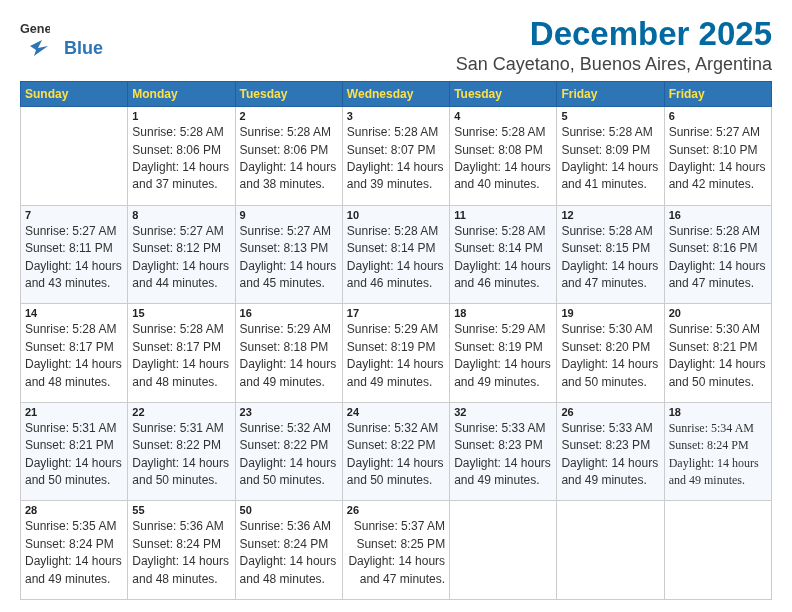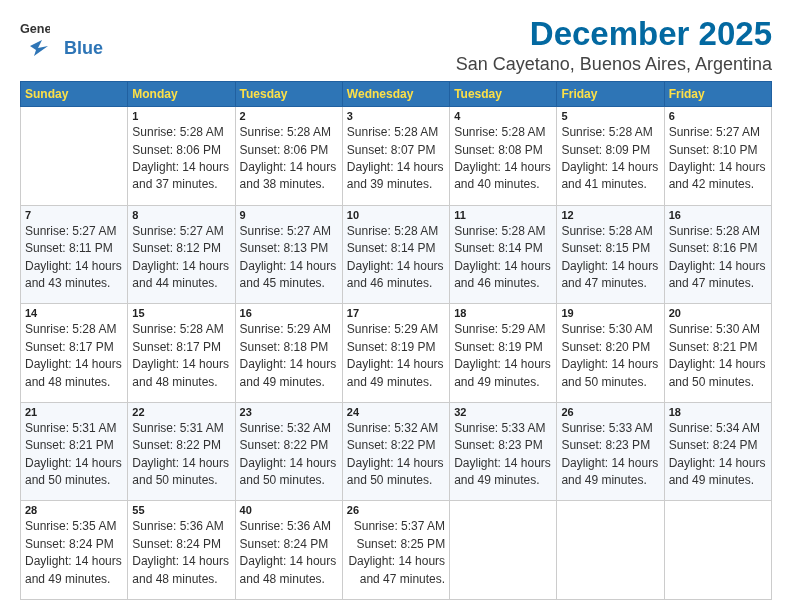--- a/index.html
+++ b/index.html
@@ -313,21 +313,21 @@
           </td>
           <td>
             <div class="day-num">26</div>
             <div class="day-info" style="white-space: pre-line;">Sunrise: 5:33 AM
 Sunset: 8:23 PM
 Daylight: 14 hours
 and 49 minutes.</div>
           </td>
           <td>
             <div class="day-num">18</div>
-            <div class="day-info" style="white-space: pre-line;">Sunrise: 5:34 AM
+            <div class="day-info" style="white-space: pre-line; font-family: Liberation Serif, serif;">Sunrise: 5:34 AM
 Sunset: 8:24 PM
 Daylight: 14 hours
 and 49 minutes.</div>
           </td>
         </tr>
         <tr>
           <td>
             <div class="day-num">28</div>
             <div class="day-info" style="white-space: pre-line;">Sunrise: 5:35 AM
 Sunset: 8:24 PM
@@ -335,21 +335,21 @@
 and 49 minutes.</div>
           </td>
           <td>
             <div class="day-num">55</div>
             <div class="day-info" style="white-space: pre-line;">Sunrise: 5:36 AM
 Sunset: 8:24 PM
 Daylight: 14 hours
 and 48 minutes.</div>
           </td>
           <td>
-            <div class="day-num">40</div>
+            <div class="day-num">50</div>
             <div class="day-info" style="white-space: pre-line;">Sunrise: 5:36 AM
 Sunset: 8:24 PM
 Daylight: 14 hours
 and 48 minutes.</div>
           </td>
           <td>
             <div class="day-num">26</div>
             <div class="day-info" style="white-space: pre-line; text-align: right;">Sunrise: 5:37 AM
 Sunset: 8:25 PM
 Daylight: 14 hours

